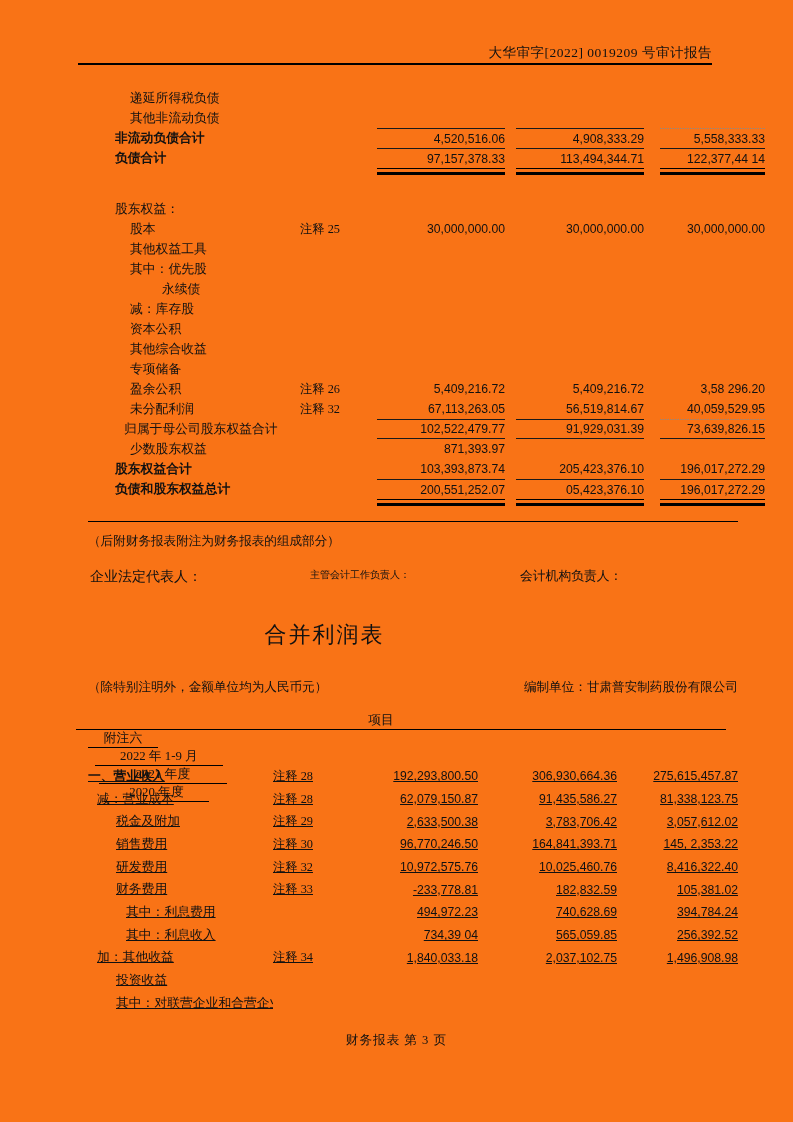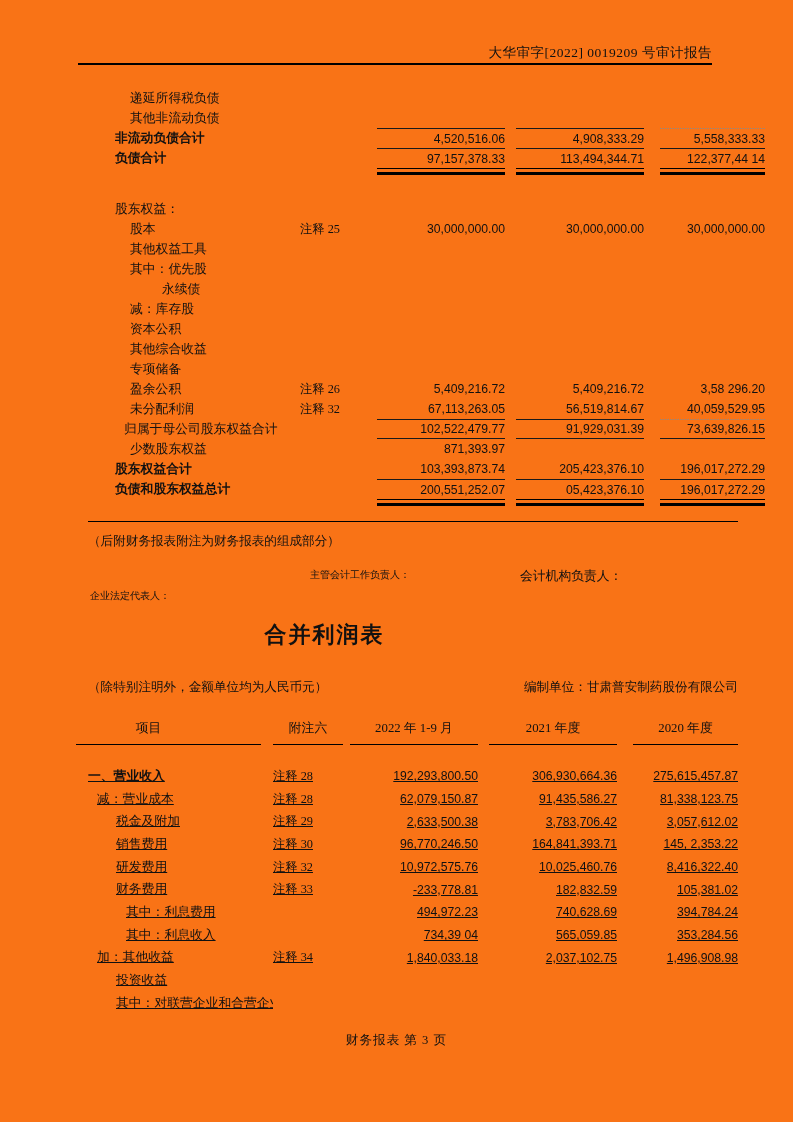--- a/index.html
+++ b/index.html
@@ -40,30 +40,30 @@
   .dblrow .npad { width:70px; }
   .dblrow .seg { width:128px; margin-left:7px; height:7px; border-top:1.2px solid #000; border-bottom:3px solid #000; }
   .dblrow .seg.s2 { margin-left:11px; }
   .dblrow .seg.s3 { margin-left:16px; width:105px; }
 
   #bs { top:88px;margin-left:27px; }
 
   
   #divider { top:521px; left:88px; width:650px; height:0; border-top:1.8px solid #000; }
   #attach-note { top:533px; left:88px; font-size:12.6px; }
-  #sig-legal { top:568px; left:90px; font-size:10px;margin-top:21px; }
+  #sig-legal { top:568px; left:90px; font-size:14px; }
   #sig-acct-head { top:568px; left:310px; font-size:10px; }
   #sig-dept-head { top:568px; left:520px; font-size:12.8px; }
 
-  #is-title { top:620px; left:0; width:649px; text-align:center; font-size:22px; font-weight:bold; letter-spacing:2px; }
+  #is-title { top:620px; left:0; width:649px; text-align:center; font-size:22px; font-weight:normal; letter-spacing:2px; }
   #prep-line { top:679px; left:88px; width:650px; display:flex; justify-content:space-between; font-size:12.6px; }
 
   
   #is { top:712px; }
-  .is-head { display:flex; height:33px; font-size:12.8px; }
+  .is-head { display:flex; height:33px; font-size:12.8px;flex-direction:column; }
   .is-head .hcell { display:flex; align-items:center; justify-content:center; border-bottom:1.6px solid #000; }
   .is-head .h-item { flex:1; margin-left:-12px; margin-right:12px; padding-right:40px; }
   .is-head .h-note { width:70px; }
   .is-head .h-v1 { width:128px; margin-left:7px; }
   .is-head .h-v2 { width:128px; margin-left:11px; }
   .is-head .h-v3 { width:105px; margin-left:16px; }
   #is-rows { padding-top:20px; }
   #is-rows .trow { height:22.7px;text-decoration:underline; }
 
   #footer { top:1032px; left:0; width:793px; text-align:center; font-size:12.6px; letter-spacing:1px; }
@@ -297,21 +297,21 @@
           <span class="note"></span>
           <span class="val v1">494,972.23</span>
           <span class="val v2">740,628.69</span>
           <span class="val v3">394,784.24</span>
         </div>
         <div class="trow">
           <span class="lbl l5">其中：利息收入</span>
           <span class="note"></span>
           <span class="val v1">734,39 04</span>
           <span class="val v2">565,059.85</span>
-          <span class="val v3">353,284.56</span>
+          <span class="val v3">256,392.52</span>
         </div>
         <div class="trow">
           <span class="lbl l2">加：其他收益</span>
           <span class="note">注释 34</span>
           <span class="val v1">1,840,033.18</span>
           <span class="val v2">2,037,102.75</span>
           <span class="val v3">1,496,908.98</span>
         </div>
         <div class="trow">
           <span class="lbl l3">投资收益</span>

